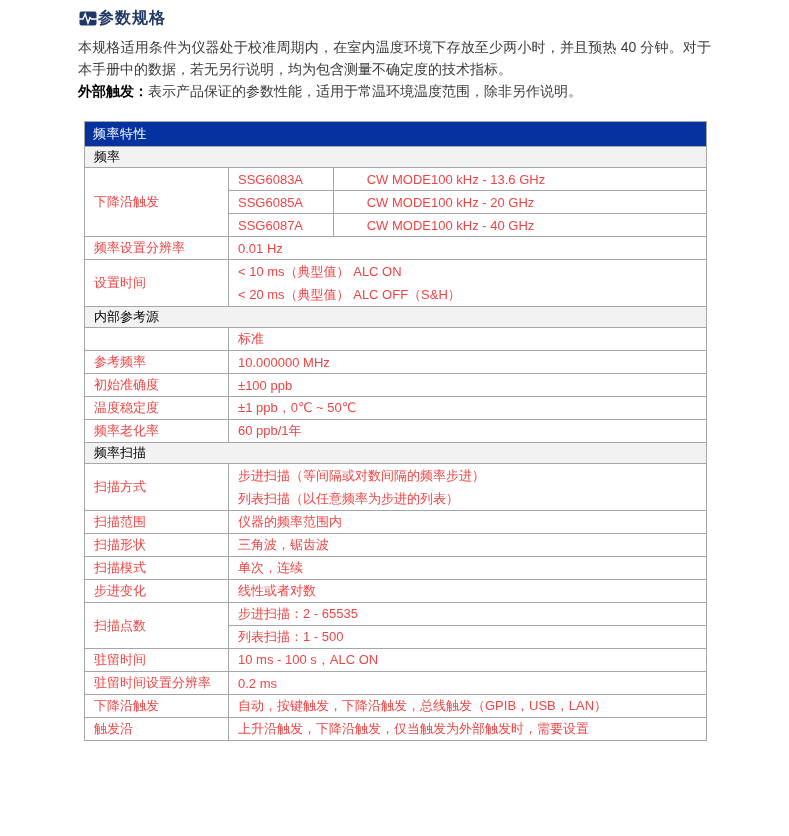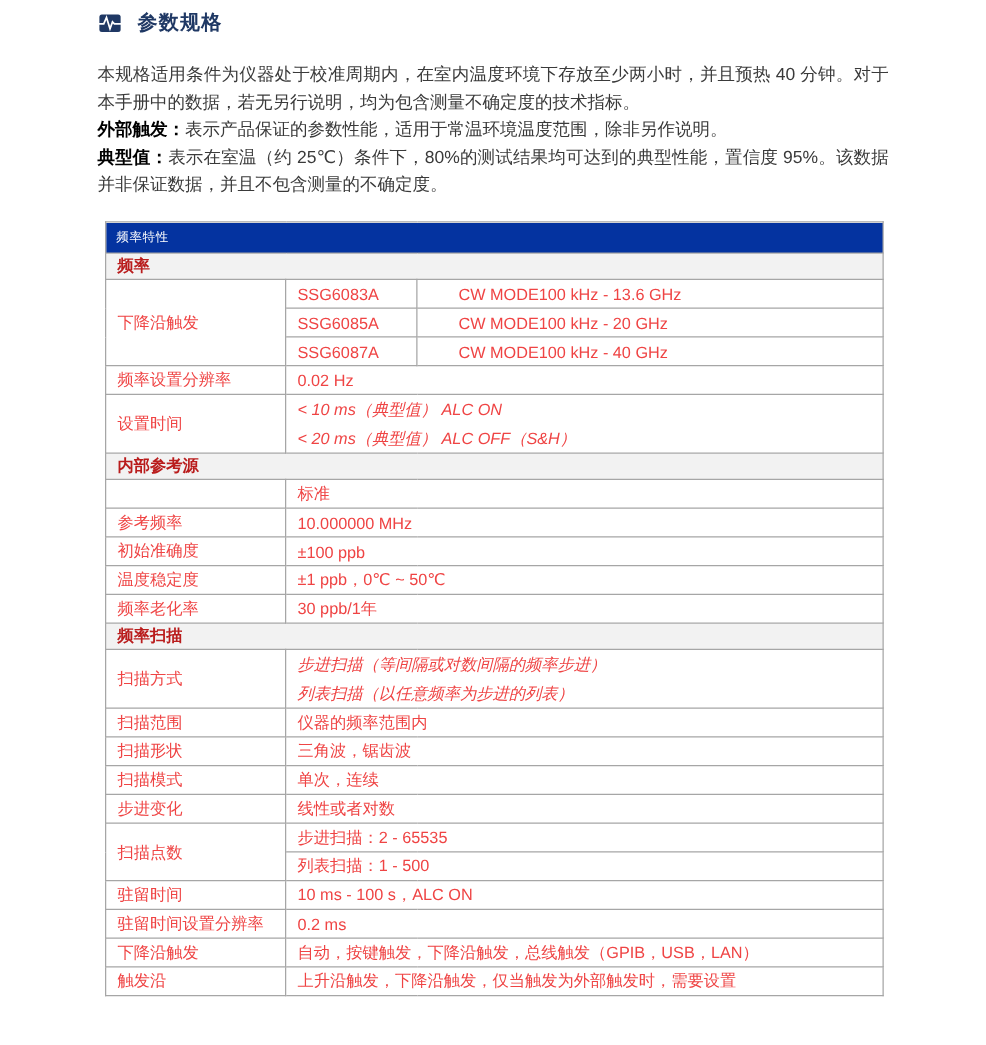--- a/index.html
+++ b/index.html
@@ -9,44 +9,44 @@
     --section-bg:#F2F2F2;
     --text:#3A3A3A;
   }
   *{box-sizing:border-box;}
   html,body{margin:0;padding:0;}
   body{
     width:789px;height:836px;overflow:hidden;background:#ffffff;
     font-family:"Liberation Sans","DejaVu Sans",sans-serif;color:var(--text);
   }
   .page{padding:6px 78px 0 78px;}
-  .doc-title{display:flex;align-items:center;gap:12px;height:24px;margin-bottom:18px;}
+  .doc-title{display:flex;align-items:center;gap:0;height:24px;margin-bottom:6px;}
   .title-icon{width:20px;height:15px;display:inline-block;flex:0 0 auto;}
   .title-text{font-size:16px;font-weight:bold;color:var(--title-color);letter-spacing:1px;}
   .intro{width:633px;}
   .intro p{margin:0;font-size:14px;line-height:22px;text-align:justify;color:var(--text);}
   .intro b{color:#000000;}
   table.spec{
     border-collapse:collapse;table-layout:fixed;
     width:623px;margin:19px 0 0 6px;
   }
   table.spec td{
     border:1px solid var(--border);
     font-size:13px;color:#ef4444;
     height:23px;padding:0 4px 0 9px;vertical-align:middle;
     overflow:hidden;white-space:nowrap;
   }
   tr.bar td{
     background:var(--accent);color:#ffffff;height:25px;
-    font-size:10px;padding-left:8px;letter-spacing:0.5px;
+    font-size:13px;padding-left:8px;letter-spacing:0.5px;
   }
   tr.section td{
-    background:var(--section-bg);font-weight:bold;color:#b91c1c;height:21px;
+    background:var(--section-bg);font-weight:normal;color:#000000;height:21px;
   }
-  td.multi{padding-top:1px;padding-bottom:1px;font-style:italic;}
+  td.multi{padding-top:1px;padding-bottom:1px;}
   td.multi .line{line-height:23px;}
   td.rangecell .mode{display:inline-block;width:88px;text-align:right;}
 </style>
 </head>
 <body>
 
 <div class="page">
 
   <div class="doc-title">
     <span class="title-icon">
@@ -54,21 +54,20 @@
         <rect x="1.5" y="0.5" width="17" height="14" rx="2" fill="#1F3864"></rect>
         <polyline points="0,8 5,8 7.2,3 10,12 12,6.5 13.5,8 20,8" fill="none" stroke="#ffffff" stroke-width="1.4"></polyline>
       </svg>
     </span>
     <span class="title-text">参数规格</span>
   </div>
 
   <div class="intro" id="intro">
       <p>本规格适用条件为仪器处于校准周期内，在室内温度环境下存放至少两小时，并且预热 40 分钟。对于本手册中的数据，若无另行说明，均为包含测量不确定度的技术指标。</p>
       <p><b>外部触发：</b>表示产品保证的参数性能，适用于常温环境温度范围，除非另作说明。</p>
-      <p><b>典型值：</b>表示在室温（约 25℃）条件下，80%的测试结果均可达到的典型性能，置信度 95%。该数据并非保证数据，并且不包含测量的不确定度。</p>
     </div>
 
   <table class="spec">
     <colgroup>
       <col style="width:144px">
         <col style="width:105px">
         <col>
     </colgroup>
     <thead>
       <tr class="bar">
@@ -87,21 +86,21 @@
         <tr>
           <td class="model">SSG6085A</td>
           <td class="value rangecell"><span class="mode">CW MODE</span><span>100 kHz - 20 GHz</span></td>
         </tr>
         <tr>
           <td class="model">SSG6087A</td>
           <td class="value rangecell"><span class="mode">CW MODE</span><span>100 kHz - 40 GHz</span></td>
         </tr>
         <tr>
           <td class="label">频率设置分辨率</td>
-          <td class="value" colspan="2">0.02 Hz</td>
+          <td class="value" colspan="2">0.01 Hz</td>
         </tr>
         <tr>
           <td class="label">设置时间</td>
           <td class="value multi" colspan="2">
             <div class="line">&lt; 10 ms（典型值） ALC ON</div>
             <div class="line">&lt; 20 ms（典型值） ALC OFF（S&amp;H）</div>
           </td>
         </tr>
         <tr class="section">
           <td colspan="3">内部参考源</td>
@@ -117,21 +116,21 @@
         <tr>
           <td class="label">初始准确度</td>
           <td class="value" colspan="2">±100 ppb</td>
         </tr>
         <tr>
           <td class="label">温度稳定度</td>
           <td class="value" colspan="2">±1 ppb，0℃ ~ 50℃</td>
         </tr>
         <tr>
           <td class="label">频率老化率</td>
-          <td class="value" colspan="2">30 ppb/1年</td>
+          <td class="value" colspan="2">60 ppb/1年</td>
         </tr>
         <tr class="section">
           <td colspan="3">频率扫描</td>
         </tr>
         <tr>
           <td class="label">扫描方式</td>
           <td class="value multi" colspan="2">
             <div class="line">步进扫描（等间隔或对数间隔的频率步进）</div>
             <div class="line">列表扫描（以任意频率为步进的列表）</div>
           </td>

